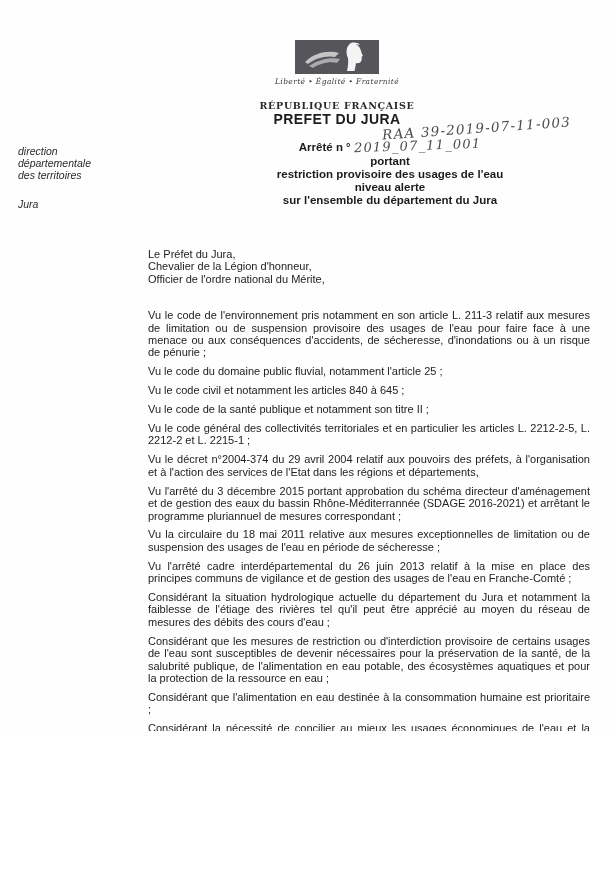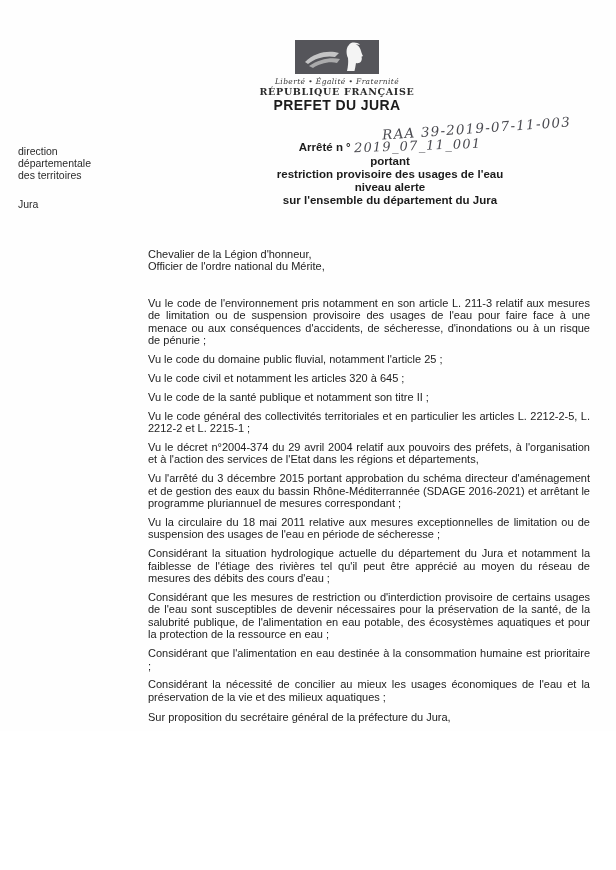--- a/index.html
+++ b/index.html
@@ -29,39 +29,40 @@
     letter-spacing: 0.4px;
     color: #3a3a3a;
     white-space: nowrap;
   }
   .republic {
     font-family: "DejaVu Serif", serif;
     font-size: 9.5px;
     font-weight: 600;
     letter-spacing: 0.7px;
     color: #2b2b2b;
-    margin-top: 0;
+    margin-top: 14px;
     white-space: nowrap;
   }
   .prefet {
     font-weight: bold;
     font-size: 14px;
     letter-spacing: 0.4px;
     color: #1c1c1c;
     white-space: nowrap;
   }
 
   
   .sender {
     position: absolute;
     top: 145px;
     left: 18px;
     font-size: 10.5px;
     line-height: 12.2px;
     color: #2a2a2a;
+    font-style: italic;
   }
   .sender-dept { margin-top: 16px; }
 
   
   .handwriting {
     font-family: "DejaVu Serif", serif;
     font-style: italic;
     color: #4a4a50;
     letter-spacing: 1.2px;
   }
@@ -152,33 +153,35 @@
     <div>portant</div>
         <div>restriction provisoire des usages de l'eau</div>
         <div>niveau alerte</div>
         <div>sur l'ensemble du département du Jura</div>
       </div>
   </div>
 
   <div class="body-text">
     <div class="salutation">
 
+    <div>Le Préfet du Jura,</div>
         <div>Chevalier de la Légion d'honneur,</div>
         <div>Officier de l'ordre national du Mérite,</div>
       </div>
     <div class="paragraphs">
 
     <p>Vu le code de l'environnement pris notamment en son article L. 211-3 relatif aux mesures de limitation ou de suspension provisoire des usages de l'eau pour faire face à une menace ou aux conséquences d'accidents, de sécheresse, d'inondations ou à un risque de pénurie ;</p>
         <p>Vu le code du domaine public fluvial, notamment l'article 25 ;</p>
-        <p>Vu le code civil et notamment les articles 320 à 645 ;</p>
+        <p>Vu le code civil et notamment les articles 840 à 645 ;</p>
         <p>Vu le code de la santé publique et notamment son titre II ;</p>
         <p>Vu le code général des collectivités territoriales et en particulier les articles L. 2212-2-5, L. 2212-2 et L. 2215-1 ;</p>
         <p>Vu le décret n°2004-374 du 29 avril 2004 relatif aux pouvoirs des préfets, à l'organisation et à l'action des services de l'Etat dans les régions et départements,</p>
         <p>Vu l'arrêté du 3 décembre 2015 portant approbation du schéma directeur d'aménagement et de gestion des eaux du bassin Rhône-Méditerrannée (SDAGE 2016-2021) et arrêtant le programme pluriannuel de mesures correspondant ;</p>
         <p>Vu la circulaire du 18 mai 2011 relative aux mesures exceptionnelles de limitation ou de suspension des usages de l'eau en période de sécheresse ;</p>
+        <p>Vu l'arrêté cadre interdépartemental du 26 juin 2013 relatif à la mise en place des principes communs de vigilance et de gestion des usages de l'eau en Franche-Comté ;</p>
         <p>Considérant la situation hydrologique actuelle du département du Jura et notamment la faiblesse de l'étiage des rivières tel qu'il peut être apprécié au moyen du réseau de mesures des débits des cours d'eau ;</p>
         <p>Considérant que les mesures de restriction ou d'interdiction provisoire de certains usages de l'eau sont susceptibles de devenir nécessaires pour la préservation de la santé, de la salubrité publique, de l'alimentation en eau potable, des écosystèmes aquatiques et pour la protection de la ressource en eau ;</p>
         <p>Considérant que l'alimentation en eau destinée à la consommation humaine est prioritaire ;</p>
         <p>Considérant la nécessité de concilier au mieux les usages économiques de l'eau et la préservation de la vie et des milieux aquatiques ;</p>
       </div>
     <div class="closing">Sur proposition du secrétaire général de la préfecture du Jura,</div>
   </div>
 
 </div>
 

